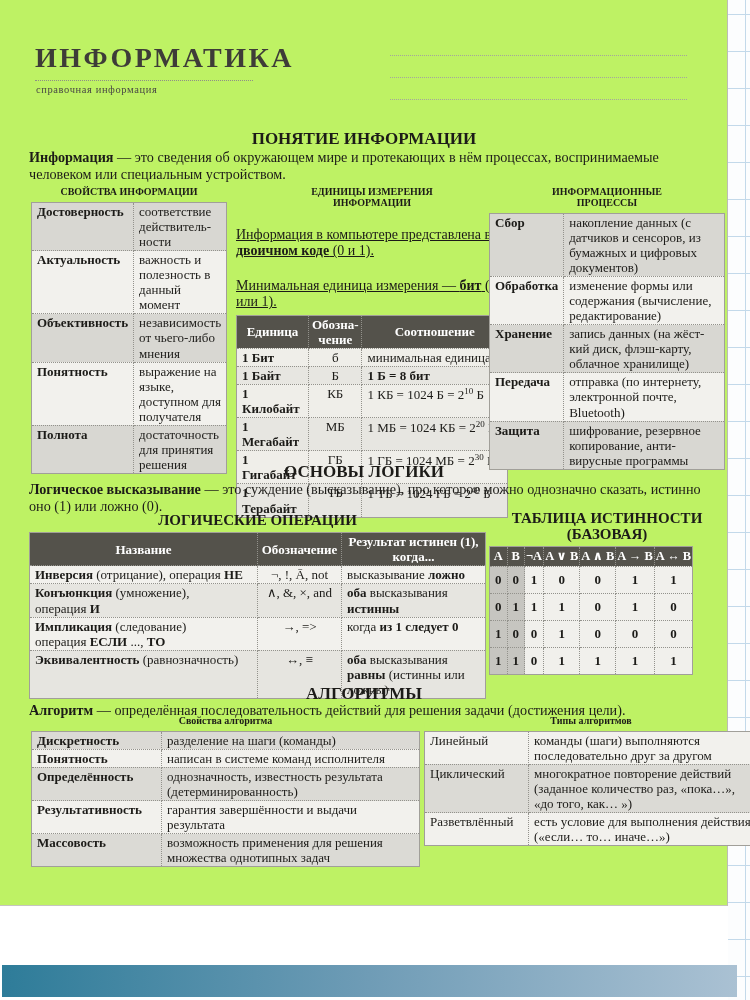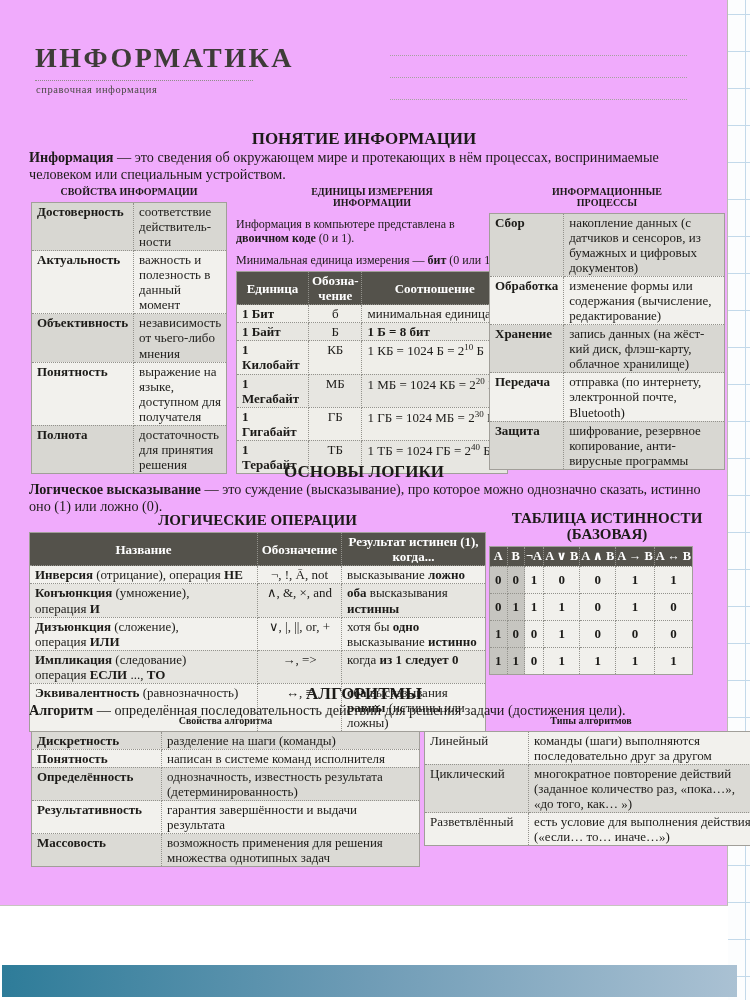--- a/index.html
+++ b/index.html
@@ -10,21 +10,21 @@
   
   .grid-strip { position:absolute; left:728px; top:0; width:22px; height:1000px;
     background-color:#fcfdfe;
     background-image:
       linear-gradient(to right,#c3d9ea 1px, transparent 1px),
       linear-gradient(to bottom,#c3d9ea 1px, transparent 1px);
     background-size:37px 37px; background-position:17px 14px; }
 
   
   .paper { position:absolute; left:0; top:0; width:728px; height:906px;
-    background:#f0abfc; border-right:1px solid #bdbcb5; border-bottom:1px solid #c6c5bf; }
+    background:#bef264; border-right:1px solid #bdbcb5; border-bottom:1px solid #c6c5bf; }
 
   
   .h1-title { position:absolute; left:35px; top:42px; font-size:28px; font-weight:600;
     letter-spacing:2.5px; color:#3e3c38; }
   .title-rule { position:absolute; left:35px; top:80px; width:218px; border-top:1px dotted #8f8e88; }
   .subtitle { position:absolute; left:36px; top:84px; font-size:10.5px; letter-spacing:.6px; color:#4a4945; }
   .dotline { position:absolute; left:390px; width:297px; border-top:1px dotted #a5a49e; }
 
   h2.sec { position:absolute; left:0; width:728px; text-align:center; font-size:17px; font-weight:bold; }
   .para { position:absolute; left:29px; width:695px; font-size:14.2px; line-height:1.22; }
@@ -35,21 +35,21 @@
   .tbl { border:1px solid #a19f99; }
   .tbl td, .tbl th { border:1px dotted #93928c; padding:1px 5px; vertical-align:top;
     font-size:13px; line-height:1.16; text-align:left; }
   .tbl th { background:#54524b; color:#ffffff; text-align:center; vertical-align:middle;
     font-weight:bold; padding:1px 3px; }
 
   
   .col1 { position:absolute; left:31px;  top:187px; width:196px; }
   .col2 { position:absolute; left:236px; top:187px; width:272px; }
   .col3 { position:absolute; left:489px; top:187px; width:236px; }
-  .mini { font-size:12px; line-height:1.18; margin:8px 0 4px 0; }
+  .mini { font-size:14px; line-height:1.18; margin:18px 0 4px 0;text-decoration:underline; }
 
   .props-tbl td:first-child { font-weight:bold; width:93px; }
   .props-tbl tr:nth-child(odd)  td { background:#d8d7d2; }
   .props-tbl tr:nth-child(even) td { background:#f2f1ed; }
 
   .units-tbl td:first-child { font-weight:bold; width:72px; }
   .units-tbl td:nth-child(2) { width:42px; text-align:center; }
   .units-tbl tr:nth-child(odd)  td { background:#efeee9; }
   .units-tbl tr:nth-child(even) td { background:#e7e6e1; }
   sup { font-size:9px; }
@@ -227,25 +227,20 @@
             <td><b>Инверсия</b> (отрицание), операция <b>НЕ</b></td>
             <td>¬, !, Ā, not</td>
             <td>высказывание <b>ложно</b></td>
           </tr>
             <tr>
             <td><b>Конъюнкция</b> (умножение),<br>операция <b>И</b></td>
             <td>∧, &amp;, ×, and</td>
             <td><b>оба</b> высказывания <b>истинны</b></td>
           </tr>
             <tr>
-            <td><b>Дизъюнкция</b> (сложение),<br>операция <b>ИЛИ</b></td>
-            <td>∨, |, ||, or, +</td>
-            <td>хотя бы <b>одно</b> высказывание <b>истинно</b></td>
-          </tr>
-            <tr>
             <td><b>Импликация</b> (следование)<br>операция <b>ЕСЛИ</b> ..., <b>ТО</b></td>
             <td>→, =&gt;</td>
             <td>когда <b>из 1 следует 0</b></td>
           </tr>
             <tr>
             <td><b>Эквивалентность</b> (равнозначность)</td>
             <td>↔, ≡</td>
             <td><b>оба</b> высказывания <b>равны</b> (истинны или ложны)</td>
           </tr>
           </tbody>

